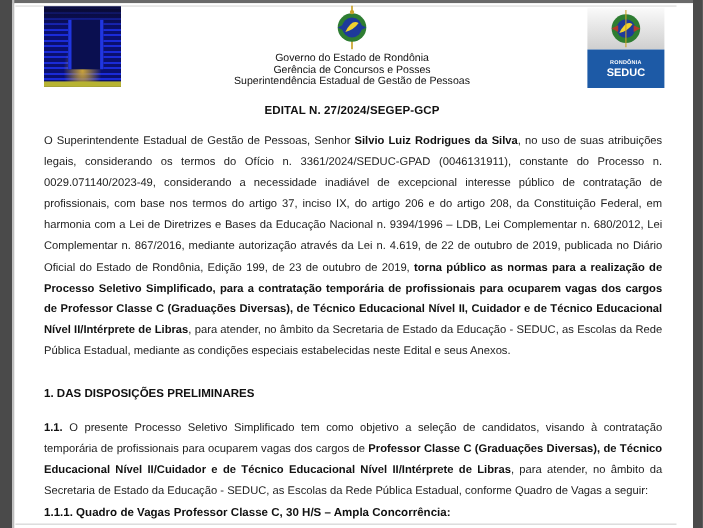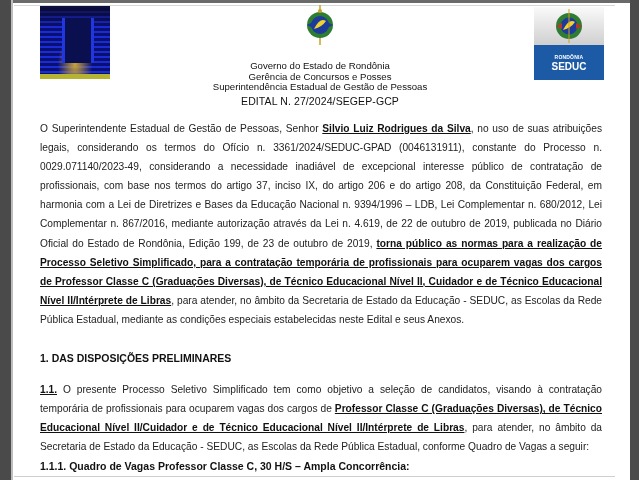--- a/index.html
+++ b/index.html
@@ -29,29 +29,29 @@
   .photo .base { position: absolute; left: 0; right: 0; bottom: 0; height: 5px; background: #b7b332; }
   .photo .arch { position: absolute; left: 22px; top: 12px; width: 26px; height: 45px; background: #0a0f50; border-left: 3px solid #2036e0; border-right: 3px solid #2036e0; }
 
   .crest-center { position: absolute; left: 303px; top: 5px; width: 34px; height: 40px; }
   .seduc-logo { position: absolute; left: 534px; top: 7px; width: 70px; height: 69px; }
   .seduc-top { position: absolute; left: 0; top: 0; width: 70px; height: 38px; background: linear-gradient(180deg,#fafafa,#cfcfcf); }
   .seduc-bottom { position: absolute; left: 0; top: 38px; width: 70px; height: 35px; background: #1d5aa6; }
   .seduc-sub { position: absolute; left: 0; right: 0; top: 9px; text-align: center; font-size: 5px; color: #fff; font-weight: bold; letter-spacing: 0.2px; }
   .seduc-text { position: absolute; left: 0; right: 0; top: 16px; text-align: center; font-size: 10px; color: #fff; font-weight: bold; }
 
-  .header-lines { position: absolute; left: 170px; width: 300px; top: 48px; text-align: center; font-size: 9.6px; line-height: 10.5px; color: #111; margin-top: 13px; }
-  .edital-title { position: absolute; left: 170px; width: 300px; top: 95px; text-align: center; font-size: 10.5px; font-weight: normal; letter-spacing: 0.1px; }
+  .header-lines { position: absolute; left: 170px; width: 300px; top: 48px; text-align: center; font-size: 9.6px; line-height: 10.5px; color: #111; }
+  .edital-title { position: absolute; left: 170px; width: 300px; top: 95px; text-align: center; font-size: 10.5px; font-weight: bold; letter-spacing: 0.1px; }
 
   .body-text {
     position: absolute; left: 40px; width: 562px; font-size: 10.2px; line-height: 19.1px;
     text-align: justify; color: #222;
   }
   .p1 { top: 119px; }
-  .b { font-weight: bold; color: #111; text-decoration: underline; }
+  .b { font-weight: bold; color: #111; }
   .sec-title { position: absolute; left: 40px; top: 352px; font-size: 10.5px; font-weight: bold; color: #111; }
   .p2 { top: 380px; }
   .sub-title { position: absolute; left: 40px; top: 460px; font-size: 10.5px; font-weight: bold; color: #111; }
 </style>
 </head>
 <body>
 
 <div class="frame-top"></div>
 <div class="page">
 </div>

